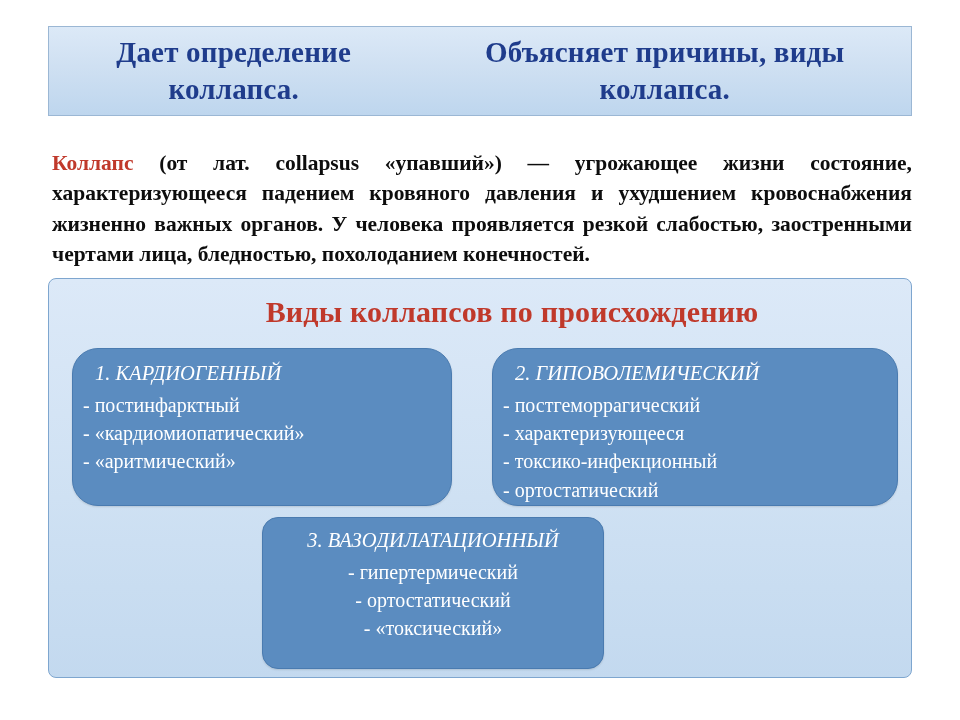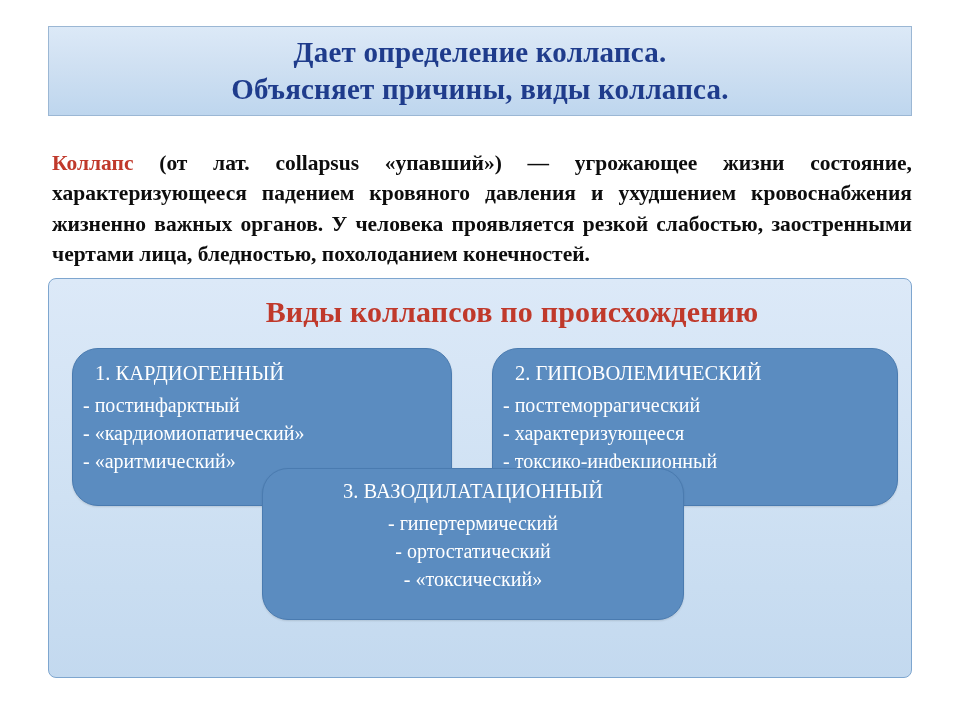--- a/index.html
+++ b/index.html
@@ -25,21 +25,21 @@
   .title-box {
     position: absolute;
     left: 48px;
     top: 26px;
     width: 864px;
     height: 90px;
     box-sizing: border-box;
     border: 1px solid #9bb7d4;
     background: linear-gradient(to bottom, #dce9f7 0%, #cfe0f2 45%, #bed6ee 100%);
     display: flex;
-    flex-direction: column;
+    flex-direction: row;
     align-items: center;
     justify-content: center;
   }
   .title-line {
     font-weight: bold;
     font-size: 29px;
     line-height: 1.28;
     color: #1f3c8c;
     text-align: center;
     letter-spacing: 0.2px;
@@ -96,20 +96,21 @@
     background: #5b8cc0;
     color: #ffffff;
     border: 1px solid #4a7bb0;
     box-shadow: 0 1px 2px rgba(0,0,0,0.12);
   }
   .card-title {
     font-size: 20.5px;
     text-align: center;
     line-height: 1.25;
     padding: 0 6px;
+    font-style: italic;
   }
   .card-title.left-align {
     text-align: left;
     padding-left: 22px;
   }
   .card ul {
     list-style: none;
     margin: 4px 0 0 0;
     padding: 0 10px 0 10px;
   }
@@ -135,24 +136,25 @@
   }
   #card-hypovolemic {
     left: 492px;
     top: 348px;
     width: 406px;
     height: 158px;
     padding-top: 12px;
   }
   #card-vasodilative {
     left: 262px;
-    top: 468px;
-    width: 422px;
+    top: 517px;
+    width: 342px;
     height: 152px;
     padding-top: 10px;
+    border-radius: 16px;
   }
 </style>
 </head>
 <body>
 
 <div class="slide">
 
   <div class="title-box">
     <div class="title-line">Дает определение коллапса.</div>
     <div class="title-line">Объясняет причины, виды коллапса.</div>

